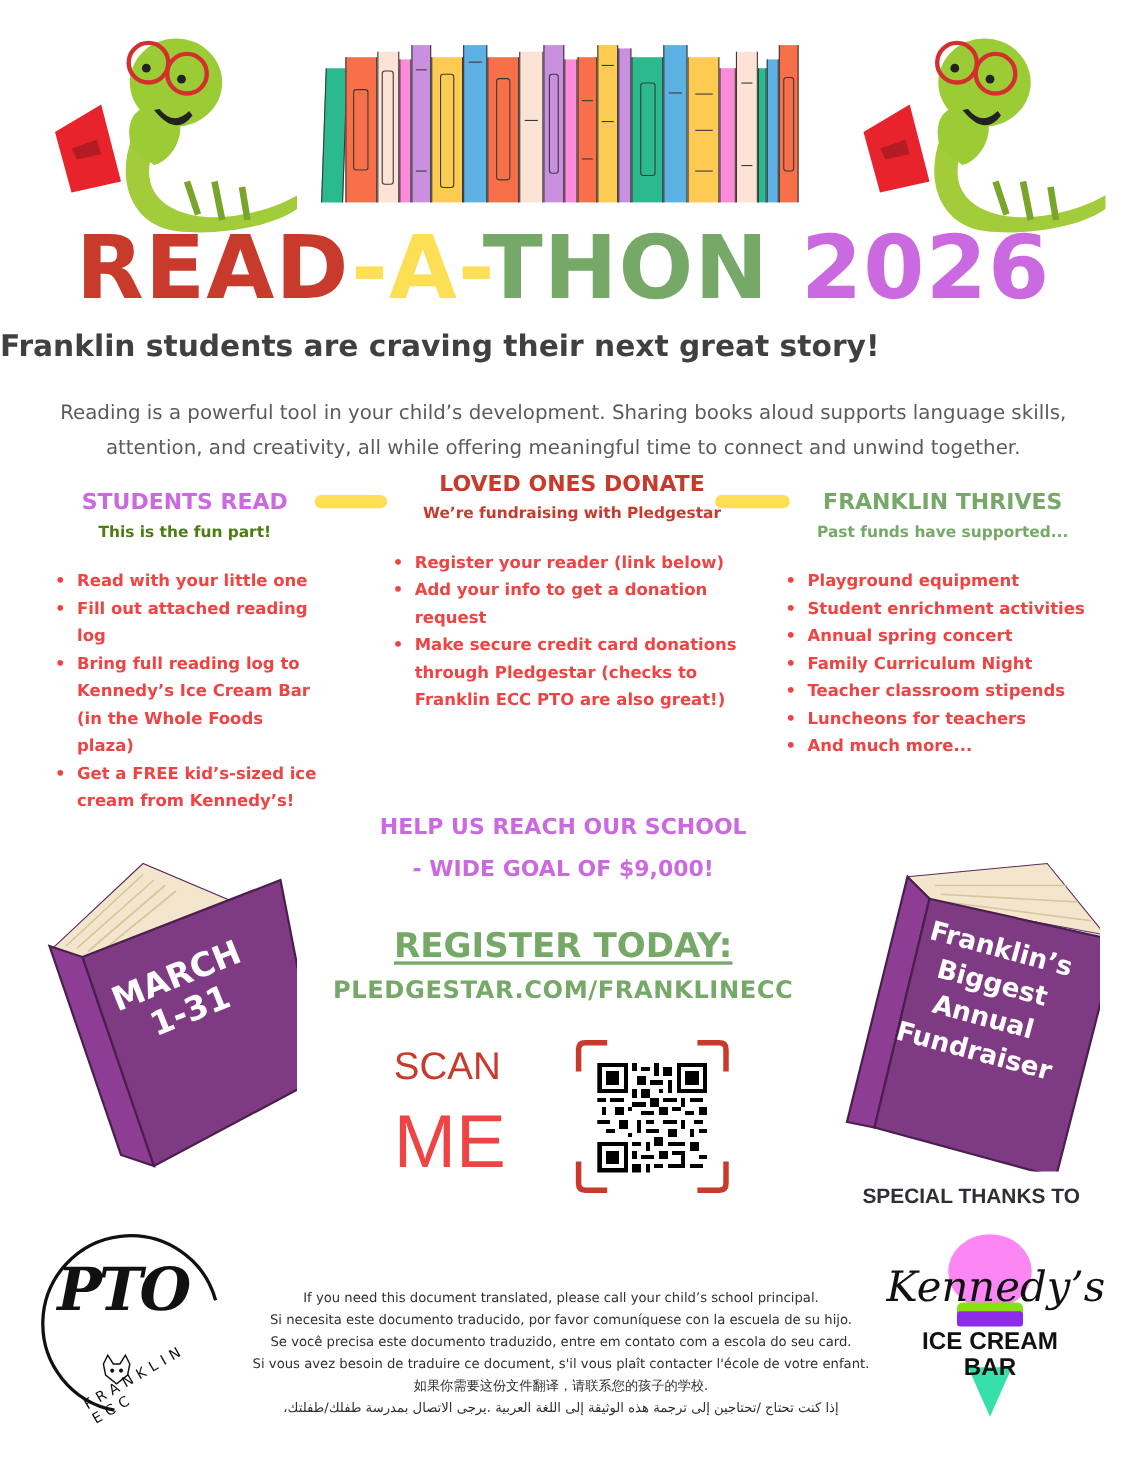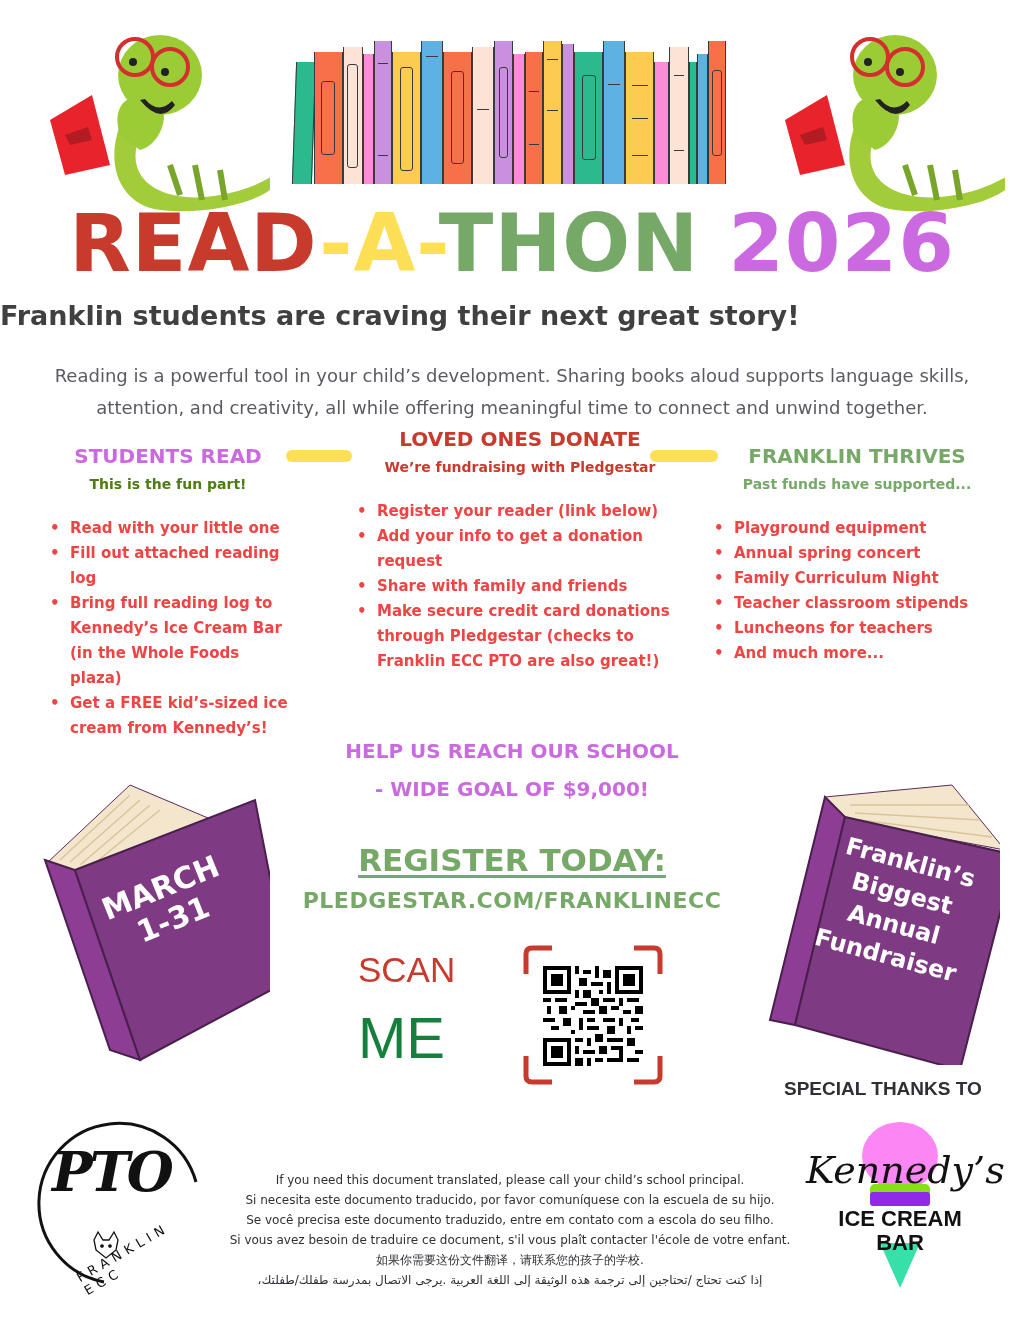--- a/index.html
+++ b/index.html
@@ -24,21 +24,21 @@
   .col-head { font-weight:bold; font-size:20px; text-align:center; }
   .col-sub { font-weight:bold; font-size:14px; text-align:center; margin-top:8px; }
   .col ul { list-style:none; margin-top:24px; }
   .col li { position:relative; padding-left:22px; font-weight:bold; font-size:15px; line-height:25px; color:#ef4444; }
   .col li::before { content:"•"; position:absolute; left:2px; top:0; }
   .dash { height:12px; background:#fddf55; border-radius:6px; }
   .goal { left:240px; top:732px; width:544px; text-align:center; font-weight:bold; font-size:20px; line-height:38px; color:#cb6ae0; }
   .register { left:240px; top:842px; width:544px; text-align:center; font-weight:bold; font-size:31px; color:#76a967; text-decoration:underline; text-underline-offset:4px; }
   .url { left:240px; top:888px; width:544px; text-align:center; font-weight:bold; font-size:22px; color:#76a967; letter-spacing:0.5px; }
   .scan { left:358px; top:944px; font-size:35px; color:#c83a2c; line-height:52px; font-family:"Liberation Sans", sans-serif; }
-  .me { left:358px; top:992px; font-size:58px; color:#15803d; line-height:92px; font-family:"Liberation Sans", sans-serif; }
+  .me { left:358px; top:992px; font-size:68px; color:#ef4444; line-height:92px; font-family:"Liberation Sans", sans-serif; }
   .qr-frame { left:522px; top:944px; width:142px; height:142px; }
   .qr { left:543px; top:966px; width:100px; height:100px; }
   
   .pbook { width:200px; height:260px; }
   .book-text { color:#ffffff; font-weight:bold; text-align:center; position:absolute; }
   .thanks { left:784px; top:1078px; font-weight:bold; font-size:19px; color:#2f2f35; font-family:"Liberation Sans", sans-serif; }
   .translate { left:200px; top:1170px; width:620px; text-align:center; font-size:12px; line-height:20px; color:#2f2f35; }
 </style>
 </head>
 <body>
@@ -150,31 +150,31 @@
   </ul>
 </div>
 <div class="abs dash" style="left:286px;top:450px;width:66px;"></div>
 
 <div class="abs col" style="left:355px;top:427px;width:330px;">
   <div class="col-head" style="color:#c83a2c;">LOVED ONES DONATE</div>
   <div class="col-sub" style="color:#c83a2c;">We’re fundraising with Pledgestar</div>
   <ul>
     <li>Register your reader (link below)</li>
     <li>Add your info to get a donation request</li>
-    <li>Share with family and friends</li>
     <li>Make secure credit card donations through Pledgestar (checks to Franklin ECC PTO are also great!)</li>
   </ul>
 </div>
 <div class="abs dash" style="left:650px;top:450px;width:68px;"></div>
 
 <div class="abs col" style="left:712px;top:444px;width:290px;">
   <div class="col-head" style="color:#76a967;">FRANKLIN THRIVES</div>
   <div class="col-sub" style="color:#76a967;">Past funds have supported...</div>
   <ul>
     <li>Playground equipment</li>
+    <li>Student enrichment activities</li>
     <li>Annual spring concert</li>
     <li>Family Curriculum Night</li>
     <li>Teacher classroom stipends</li>
     <li>Luncheons for teachers</li>
     <li>And much more...</li>
   </ul>
 </div>
 
 <div class="abs goal">
   <div>HELP US REACH OUR SCHOOL</div>
@@ -232,21 +232,21 @@
       <circle cx="4" cy="-4" r="1.2" fill="#111"></circle>
     </g>
   </svg>
   <div class="abs" style="left:28px;top:30px;font-family:'DejaVu Serif', serif;font-style:italic;font-weight:bold;font-size:54px;color:#111;letter-spacing:-3px;">PTO</div>
   <div class="abs" style="left:65px;top:158px;font-size:13px;letter-spacing:5px;color:#111;transform:rotate(-30deg);transform-origin:left bottom;">FRANKLIN ECC</div>
 </div>
 
 <div class="abs translate">
   <div>If you need this document translated, please call your child’s school principal.</div>
   <div>Si necesita este documento traducido, por favor comuníquese con la escuela de su hijo.</div>
-  <div>Se você precisa este documento traduzido, entre em contato com a escola do seu filho.</div>
+  <div>Se você precisa este documento traduzido, entre em contato com a escola do seu card.</div>
   <div>Si vous avez besoin de traduire ce document, s'il vous plaît contacter l'école de votre enfant.</div>
   <div>如果你需要这份文件翻译，请联系您的孩子的学校.</div>
   <div dir="rtl">إذا كنت تحتاج /تحتاجين إلى ترجمة هذه الوثيقة إلى اللغة العربية .يرجى الاتصال بمدرسة طفلك/طفلتك،</div>
 </div>
 
 <div class="abs thanks">SPECIAL THANKS TO</div>
 <div class="abs" style="left:800px;top:1118px;width:200px;height:180px;">
   <svg width="200" height="180" viewBox="0 0 200 180" style="position:absolute;left:0;top:0;">
     <ellipse cx="100" cy="38" rx="38" ry="34" fill="#fb86f4"></ellipse>
     <rect x="70" y="66" width="60" height="14" fill="#86e015" rx="5"></rect>

